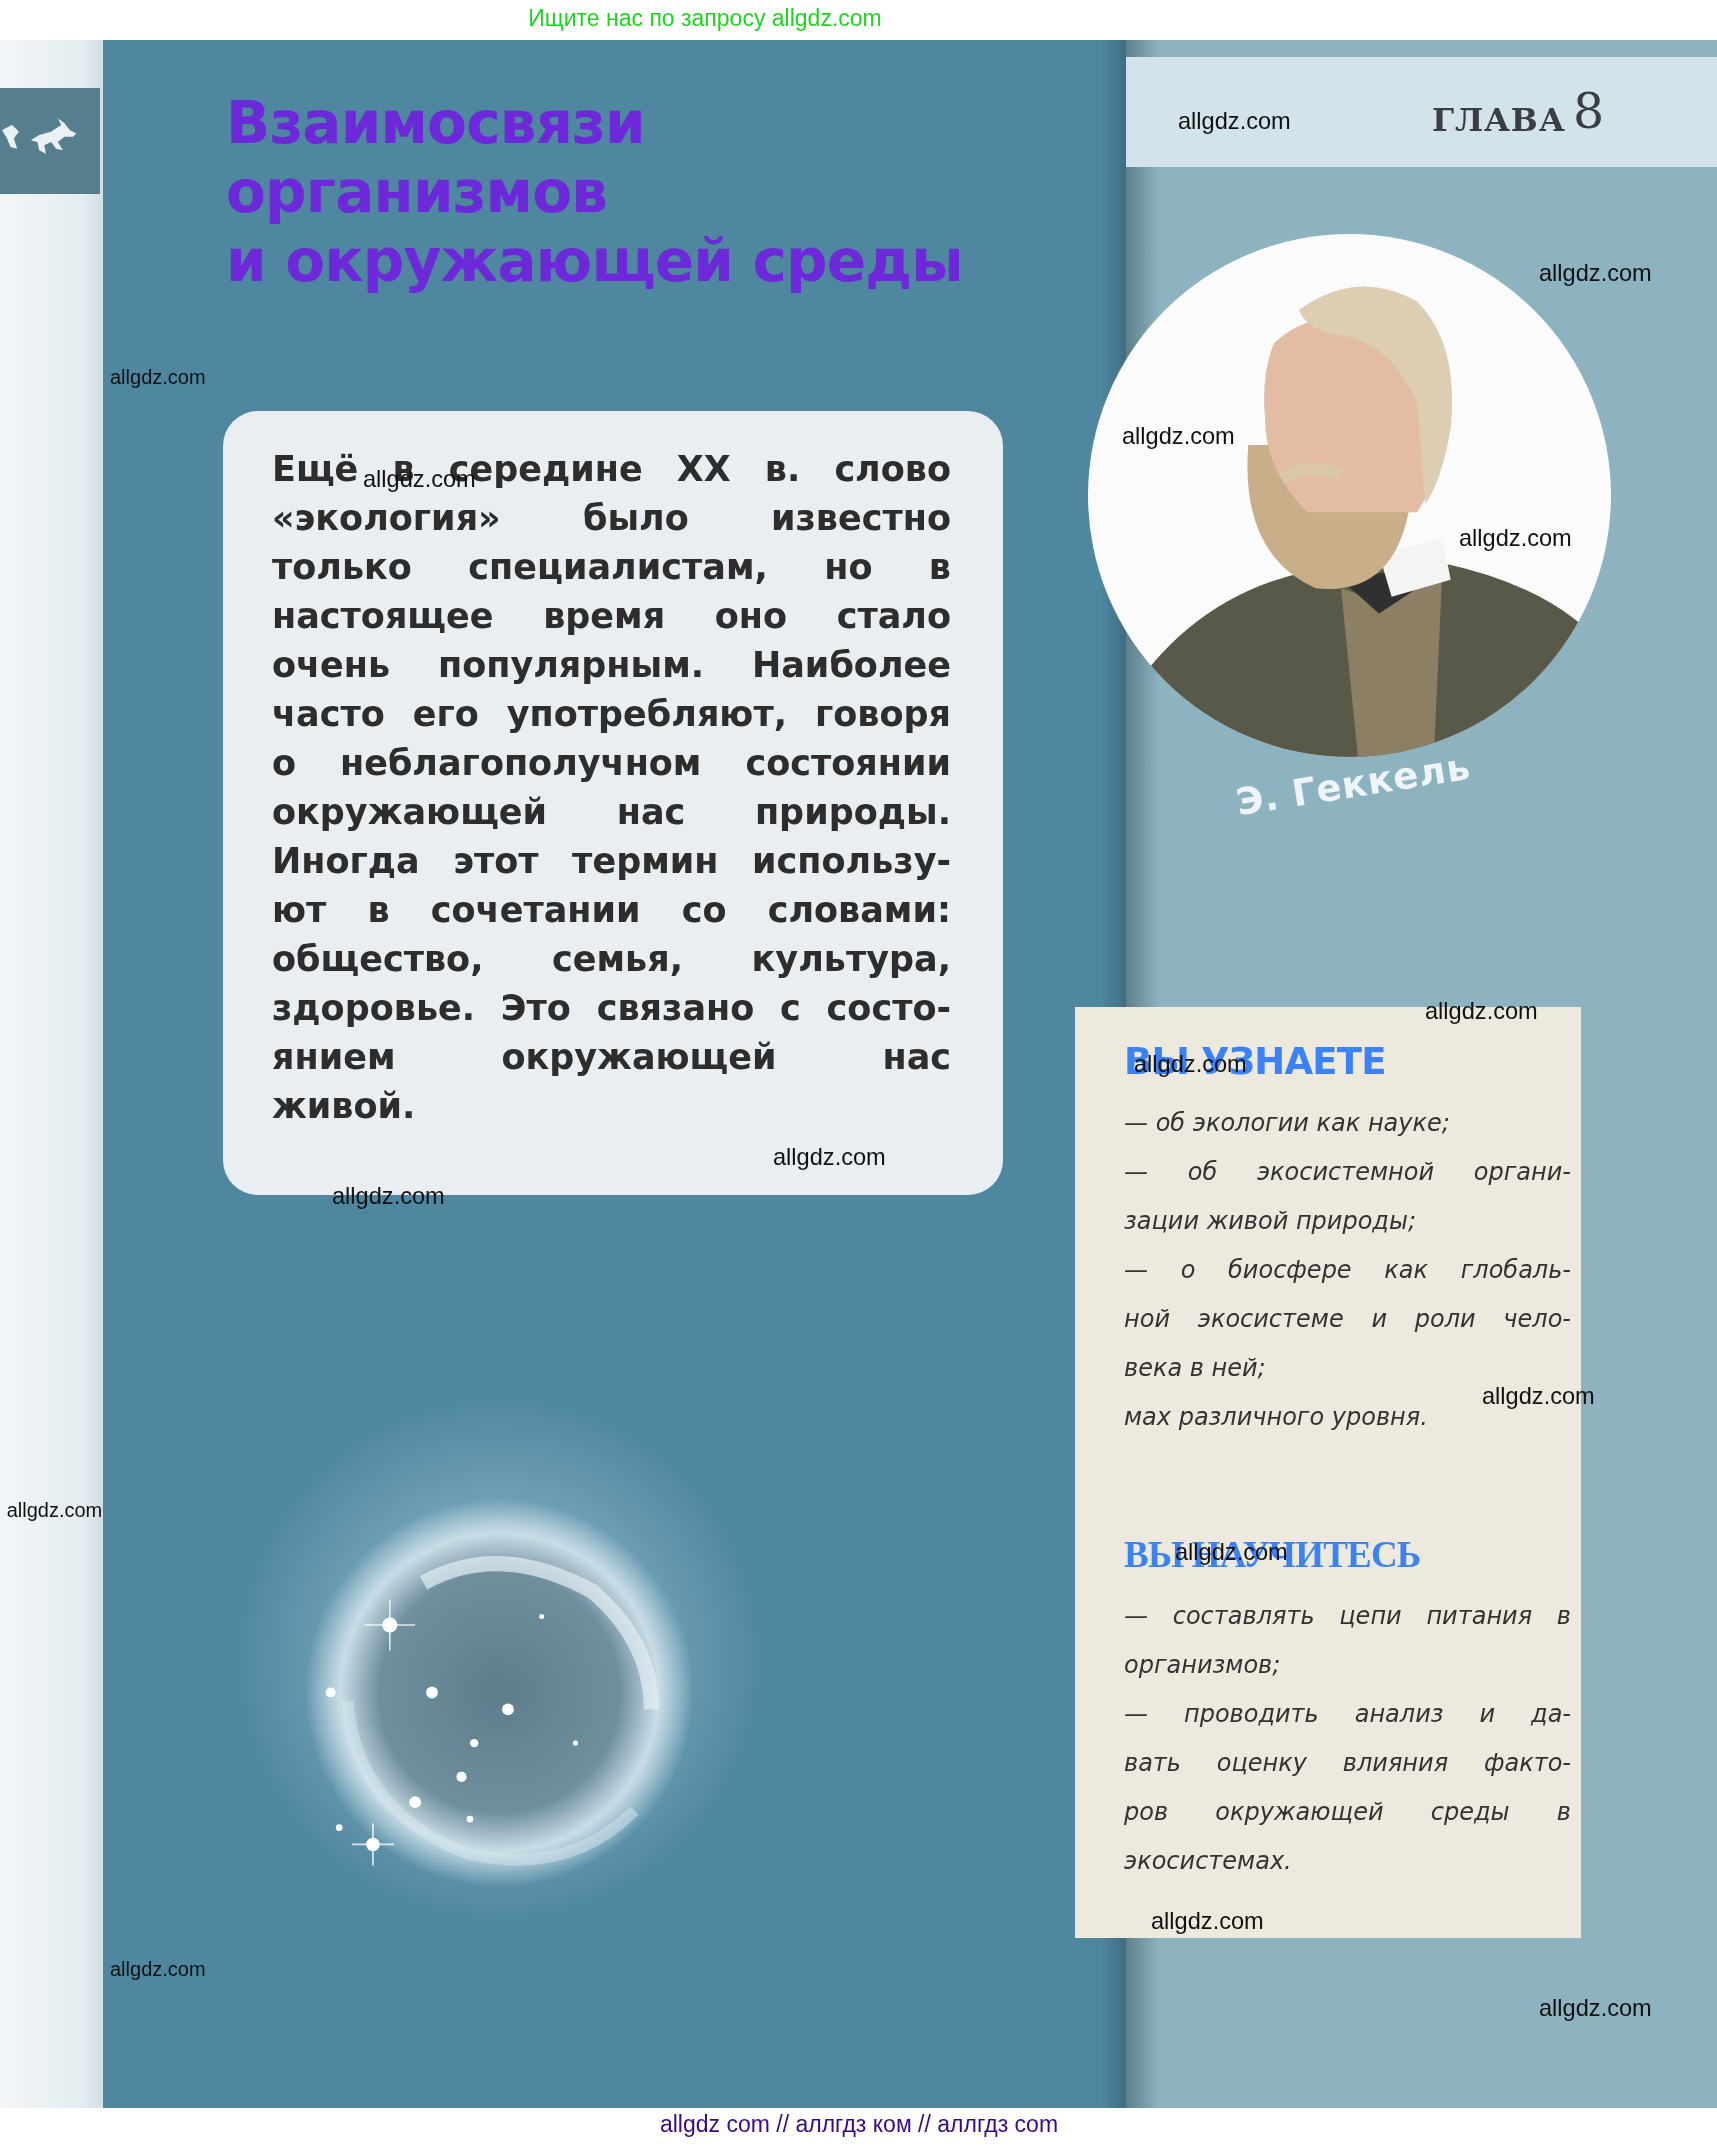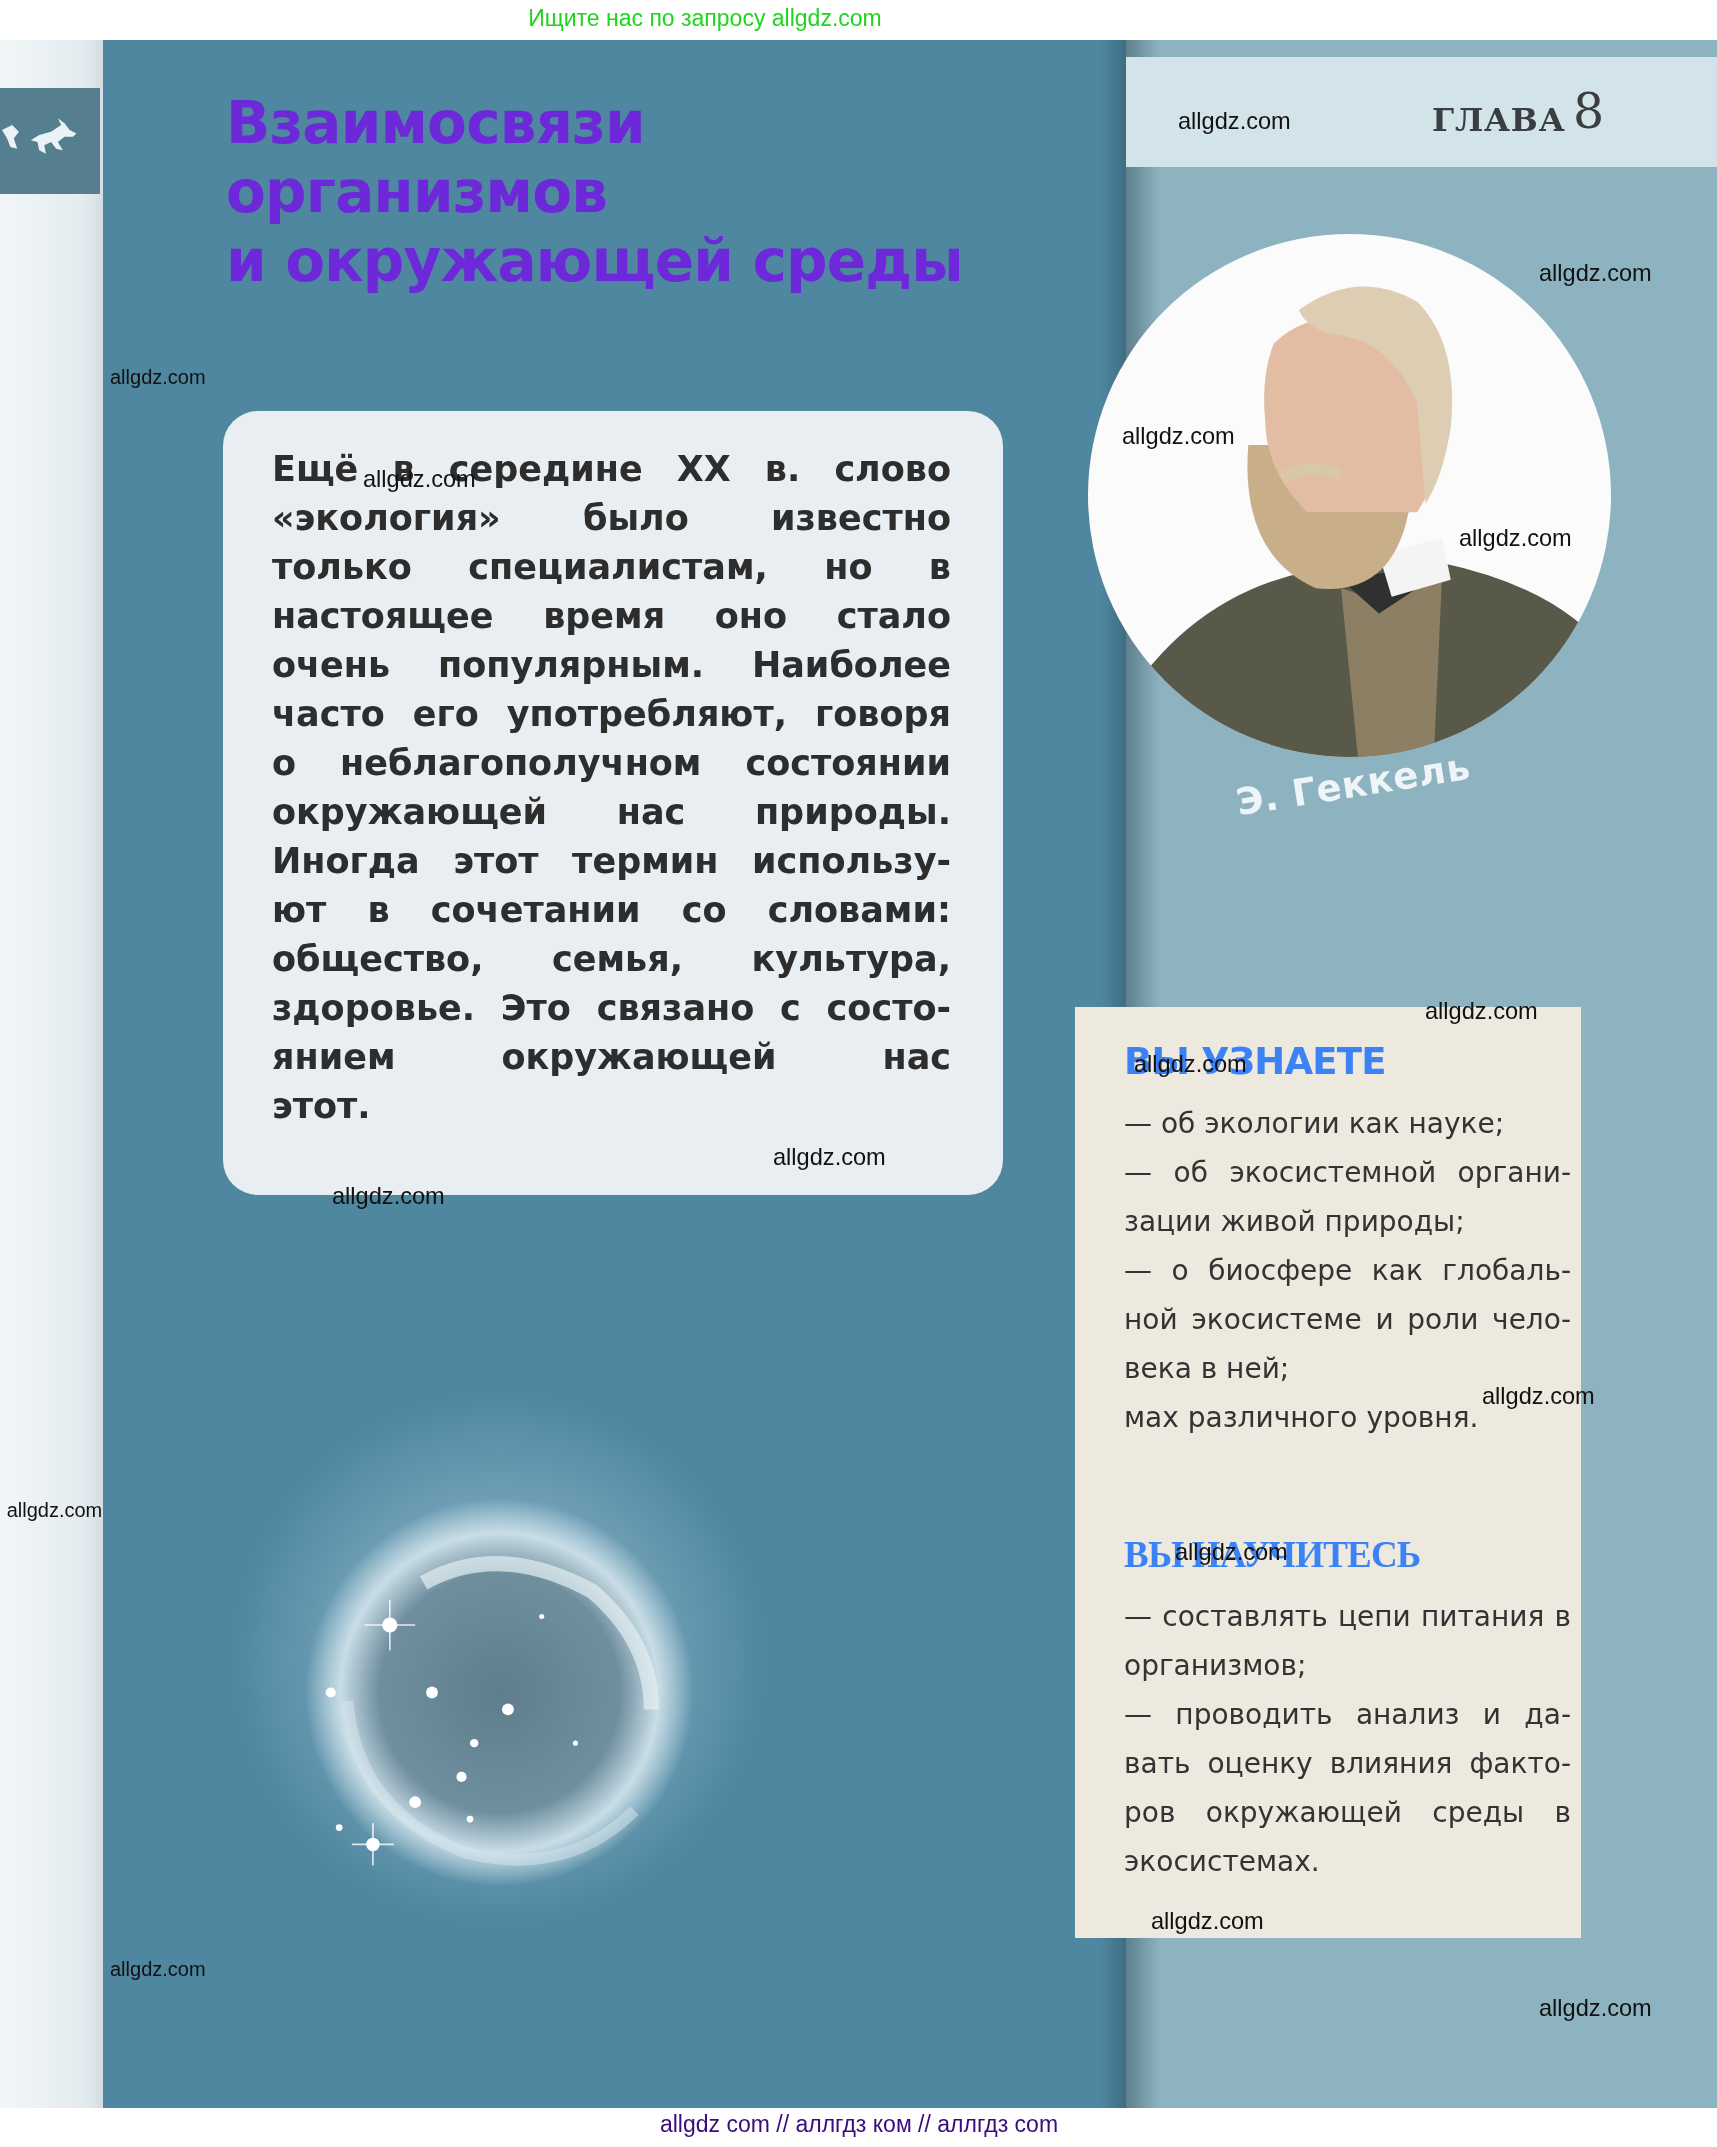--- a/index.html
+++ b/index.html
@@ -21,21 +21,21 @@
   .title { position:absolute; left:226px; top:89px; width:843px; color:#6d28d9; font-family:"DejaVu Sans", sans-serif; font-weight:bold; font-size:58px; line-height:69px; letter-spacing:-0.8px; }
   .title div { white-space:nowrap; }
   .quote-box { position:absolute; left:223px; top:411px; width:780px; height:784px; background:#e8eef1; border-radius:35px; }
   .quote-text { position:absolute; left:272px; top:445px; width:679px; font-family:"DejaVu Sans", sans-serif; font-weight:bold; font-size:35px; line-height:49px; color:#2d2d2d; text-align:justify; }
   .quote-text div { text-align-last:justify; white-space:nowrap; }
   .quote-text div.last { text-align-last:left; }
   .portrait { position:absolute; left:1088px; top:234px; width:523px; height:523px; border-radius:50%; background:#fbfbfb; overflow:hidden; }
   .caption { position:absolute; left:1235px; top:763px; font-family:"DejaVu Sans", sans-serif; font-weight:bold; font-size:37px; color:#eef4f7; transform:rotate(-9deg); letter-spacing:0.8px; }
   .info-box { position:absolute; left:1075px; top:1007px; width:506px; height:931px; background:#ede9df; }
   .info-head { position:absolute; left:1124px; font-family:"DejaVu Sans", sans-serif; font-weight:bold; font-size:37px; color:#3b82f6; letter-spacing:-0.8px; }
-  .info-list { position:absolute; left:1124px; width:447px; font-family:"DejaVu Sans", sans-serif; font-size:28px; line-height:49px; color:#333; }
+  .info-list { position:absolute; left:1124px; width:447px; font-family:"DejaVu Sans", sans-serif; font-size:24px; line-height:49px; color:#333;font-style:italic; }
   .info-list div { white-space:nowrap; text-align:justify; text-align-last:justify; }
   .info-list div.last { text-align-last:left; }
   .wm { position:absolute; font-family:"Liberation Sans", sans-serif; font-size:23.6px; color:#111; white-space:nowrap; }
   .wm.sm { font-size:20px; }
   .footer { position:absolute; left:0; top:2108px; width:1718px; height:40px; background:#fff; text-align:center; }
   .footer span { display:inline-block; margin-top:3px; font-family:"Liberation Sans", sans-serif; font-size:23px; color:#3b0a80; }
 </style>
 </head>
 <body>
 
@@ -112,21 +112,21 @@
   <div>настоящее время оно стало</div>
   <div>очень популярным. Наиболее</div>
   <div>часто его употребляют, говоря</div>
   <div>о неблагополучном состоянии</div>
   <div>окружающей нас природы.</div>
   <div>Иногда этот термин использу-</div>
   <div>ют в сочетании со словами:</div>
   <div>общество, семья, культура,</div>
   <div>здоровье. Это связано с состо-</div>
   <div>янием окружающей нас</div>
-  <div class="last">этот.</div>
+  <div class="last">живой.</div>
 </div>
 
 <div class="portrait">
   <svg viewBox="0 0 620 620" width="523" height="523">
     <path d="M40 560 Q120 430 260 400 L420 390 Q560 420 620 500 L620 620 L0 620 Z" fill="#59594a"></path>
     <path d="M300 420 L360 440 L420 400 L410 620 L320 620 Z" fill="#8c7f63"></path>
     <path d="M300 410 L345 450 L390 420 L360 400 Z" fill="#2f3030"></path>
     <path d="M345 380 L420 360 L430 410 L360 430 Z" fill="#f4f4f2"></path>
     <path d="M190 250 Q180 380 270 420 Q360 430 380 330 L370 250 Z" fill="#c9ae8a"></path>
     <path d="M220 130 Q260 90 330 100 Q400 110 420 190 Q430 270 390 330 L260 330 Q210 280 210 220 Q205 170 220 130 Z" fill="#e3bca4"></path>

